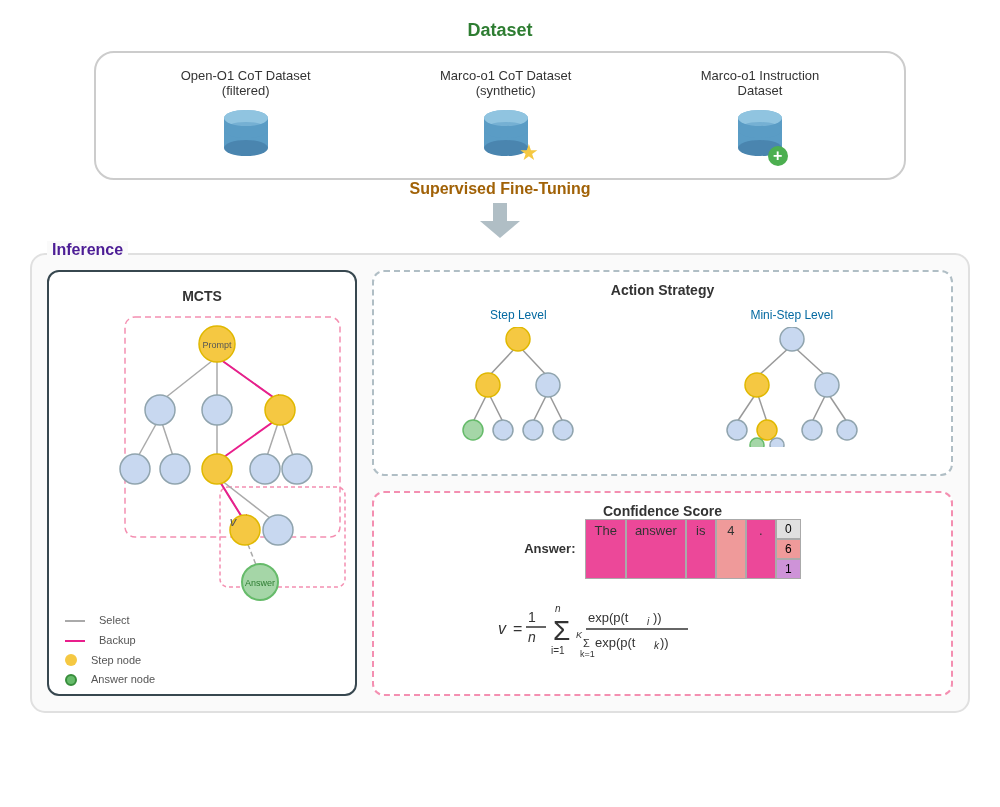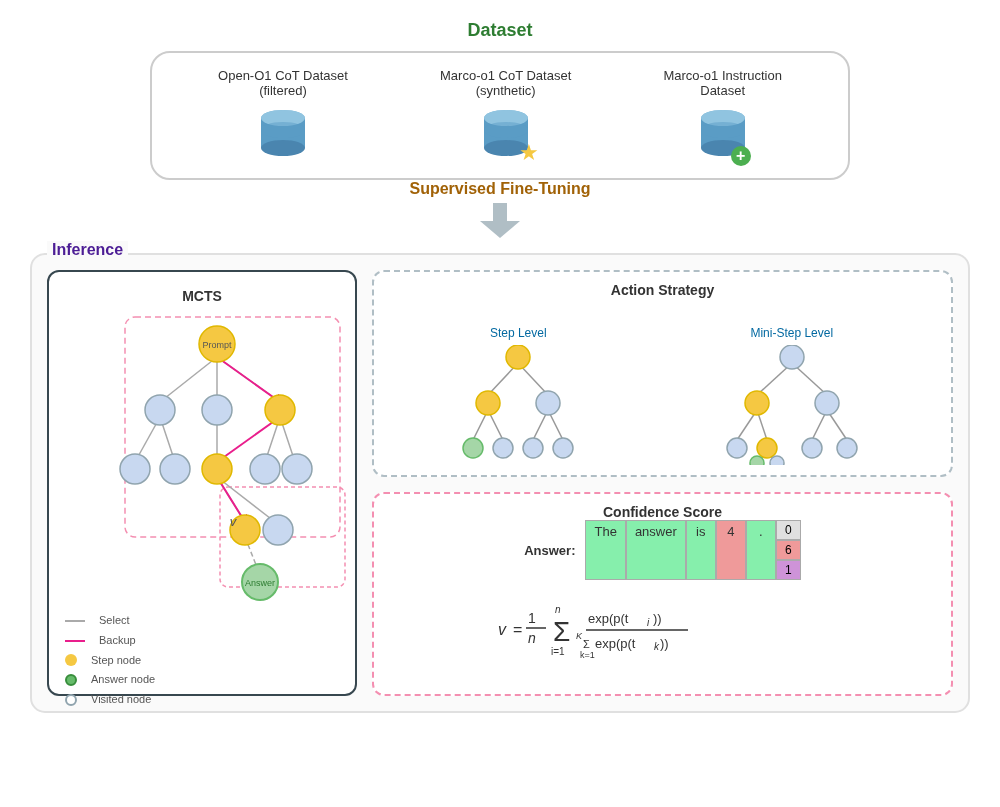--- a/index.html
+++ b/index.html
@@ -36,21 +36,21 @@
 
     .dataset-box {
       border: 2px solid #ccc;
       border-radius: 20px;
       background: #fff;
       display: flex;
       flex-direction: row;
       align-items: center;
       justify-content: space-around;
       padding: 15px 30px;
-      width: 700px;
+      width: 812px;
       gap: 20px;
     }
 
     .dataset-item {
       display: flex;
       flex-direction: column;
       align-items: center;
       gap: 10px;
       text-align: center;
     }
@@ -199,21 +199,21 @@
       background: #fff;
       padding: 10px 15px;
       flex: 1;
     }
 
     .action-panel-title {
       font-size: 14px;
       font-weight: bold;
       color: #333;
       text-align: center;
-      margin-bottom: 28px;
+      margin-bottom: 10px;
     }
 
     .action-strategies {
       display: flex;
       flex-direction: row;
       justify-content: space-around;
       align-items: flex-start;
     }
 
     .strategy-item {
@@ -270,21 +270,21 @@
     .answer-tokens {
       display: flex;
       flex-direction: row;
       gap: 0;
     }
 
     .token {
       border: 1px solid #aaa;
       padding: 3px 8px;
       font-size: 13px;
-      background: #86efac;
+      background: #ec4899;
       color: #333;
       min-width: 30px;
       text-align: center;
     }
 
     .token-num {
       background: #ef9a9a;
     }
 
     .score-cell {
@@ -450,24 +450,20 @@
           <div class="legend-line-pink"></div>
           <span>Backup</span>
         </div>
         <div class="legend-item">
           <div class="legend-dot-yellow"></div>
           <span>Step node</span>
         </div>
         <div class="legend-item">
           <div class="legend-dot-green"></div>
           <span>Answer node</span>
-        </div>
-        <div class="legend-item">
-          <div class="legend-dot-white"></div>
-          <span>Visited node</span>
         </div>
       </div>
     </div>
 
     <div class="right-panels">
 
       <div class="action-panel">
         <div class="action-panel-title">Action Strategy</div>
         <div class="action-strategies">
 

